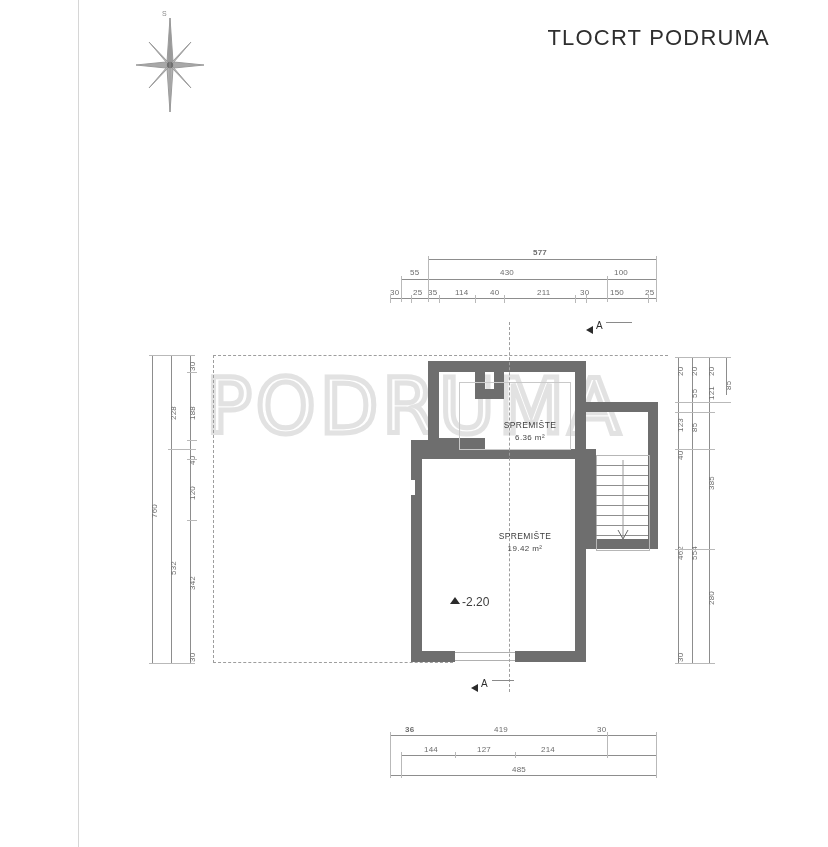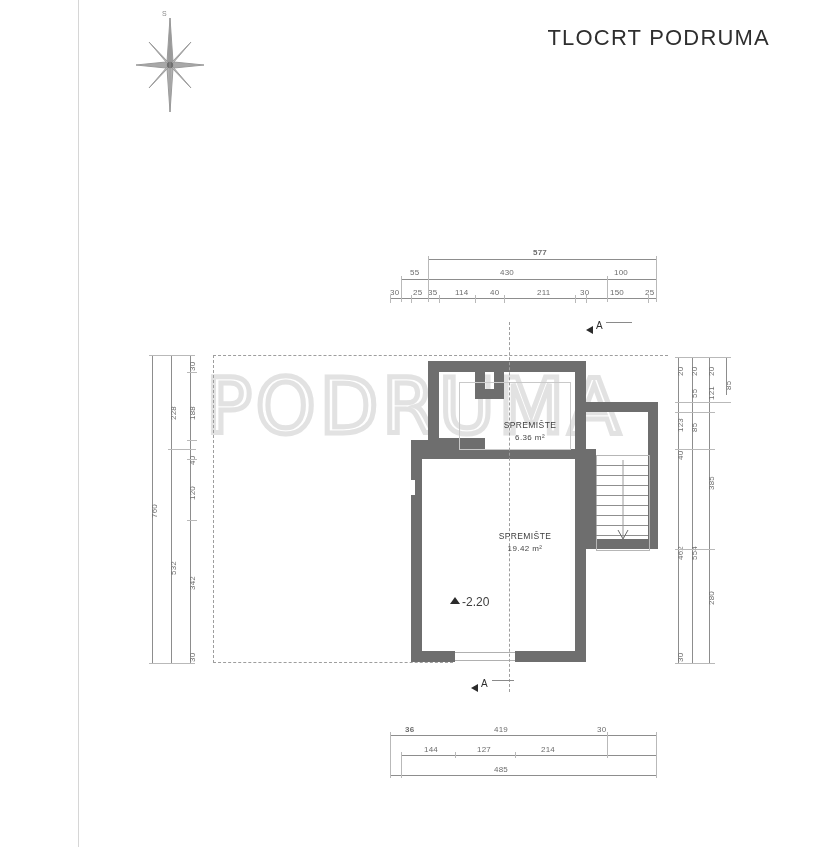--- a/index.html
+++ b/index.html
@@ -226,21 +226,21 @@
     <div class="dim-txt" style="left:405px;top:725px;font-weight:bold;">36</div>
     <div class="dim-txt" style="left:494px;top:725px;">419</div>
     <div class="dim-txt" style="left:597px;top:725px;">30</div>
 
     <div class="dim-line" style="left:401px;top:755px;width:255px;"></div>
     <div class="dim-txt" style="left:424px;top:745px;">144</div>
     <div class="dim-txt" style="left:477px;top:745px;">127</div>
     <div class="dim-txt" style="left:541px;top:745px;">214</div>
 
     <div class="dim-line" style="left:390px;top:775px;width:266px;"></div>
-    <div class="dim-txt" style="left:494px;top:765px;">485</div>
+    <div class="dim-txt" style="left:512px;top:765px;">485</div>
 
     <div class="ext-line" style="left:390px;top:732px;height:46px;"></div>
     <div class="ext-line" style="left:656px;top:732px;height:46px;"></div>
     <div class="ext-line" style="left:401px;top:752px;height:26px;"></div>
     <div class="ext-line" style="left:455px;top:752px;height:6px;"></div>
     <div class="ext-line" style="left:515px;top:752px;height:6px;"></div>
     <div class="ext-line" style="left:607px;top:732px;height:26px;"></div>
   </div>
 
   <div>

